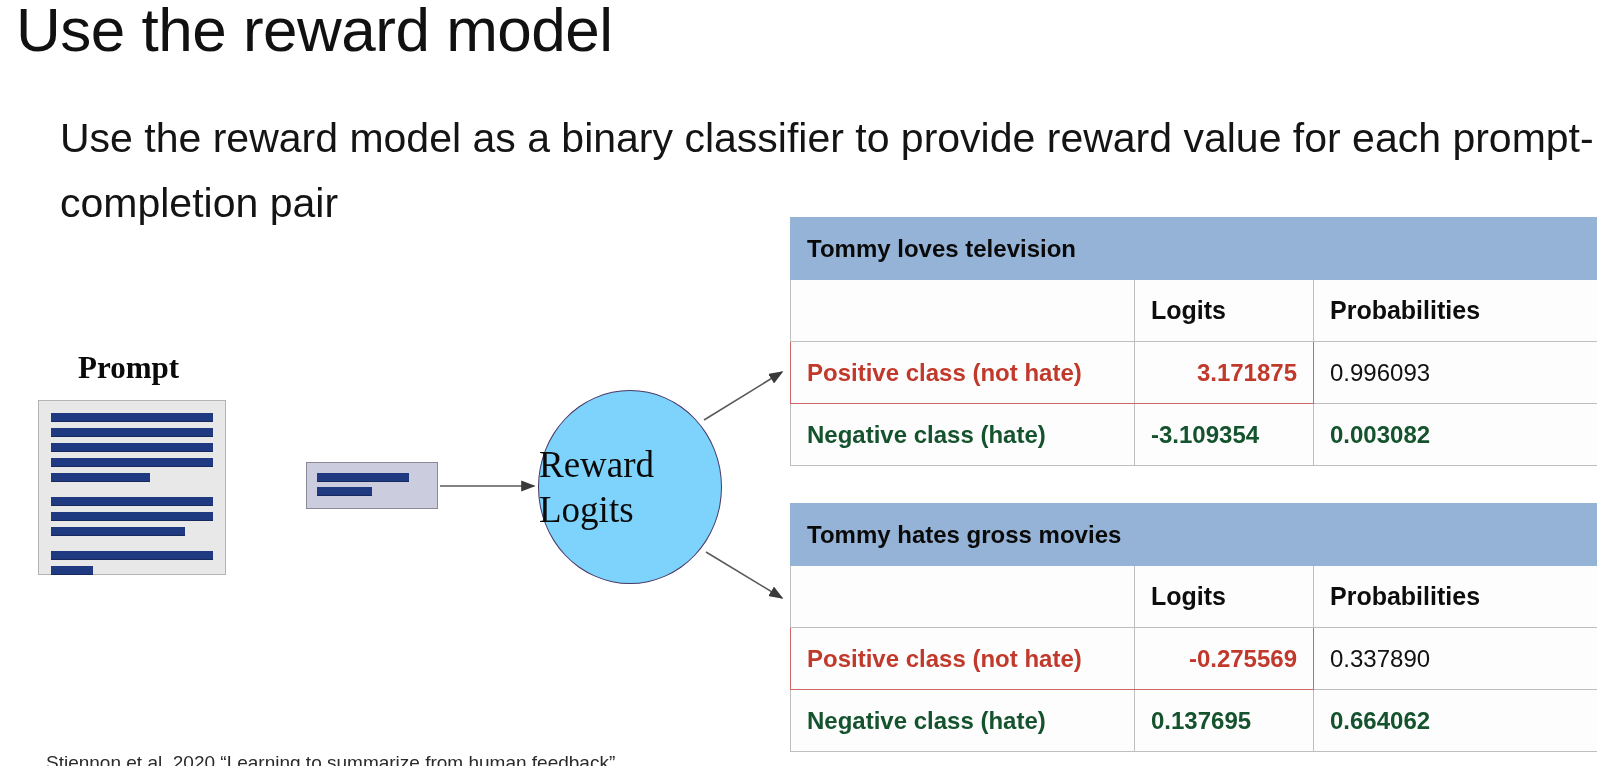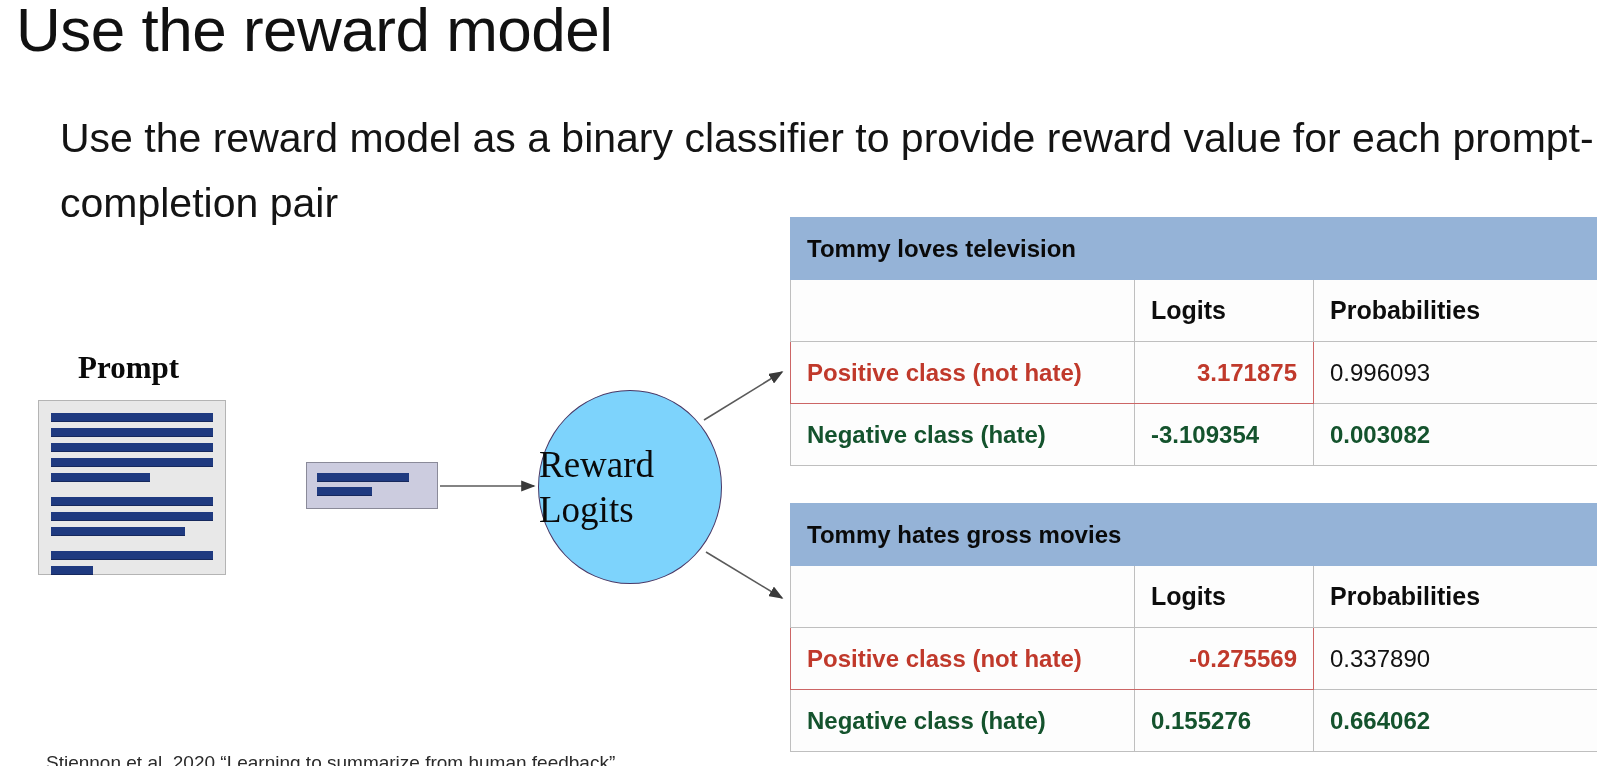--- a/index.html
+++ b/index.html
@@ -272,19 +272,19 @@
       <td class="col-head">Logits</td>
       <td class="col-head">Probabilities</td>
     </tr>
     <tr class="row-positive">
       <td class="cell-label">Positive class (not hate)</td>
       <td class="cell-logit">-0.275569</td>
       <td class="cell-prob">0.337890</td>
     </tr>
     <tr class="row-negative">
       <td class="cell-label"><span>Negative class (</span><b>hate</b><span>)</span></td>
-      <td class="cell-logit">0.155276</td>
+      <td class="cell-logit">0.137695</td>
       <td class="cell-prob">0.664062</td>
     </tr>
   </tbody>
 </table>
 
 <div class="footnote">Stiennon et al. 2020 “Learning to summarize from human feedback”</div>
 
 </body></html>

